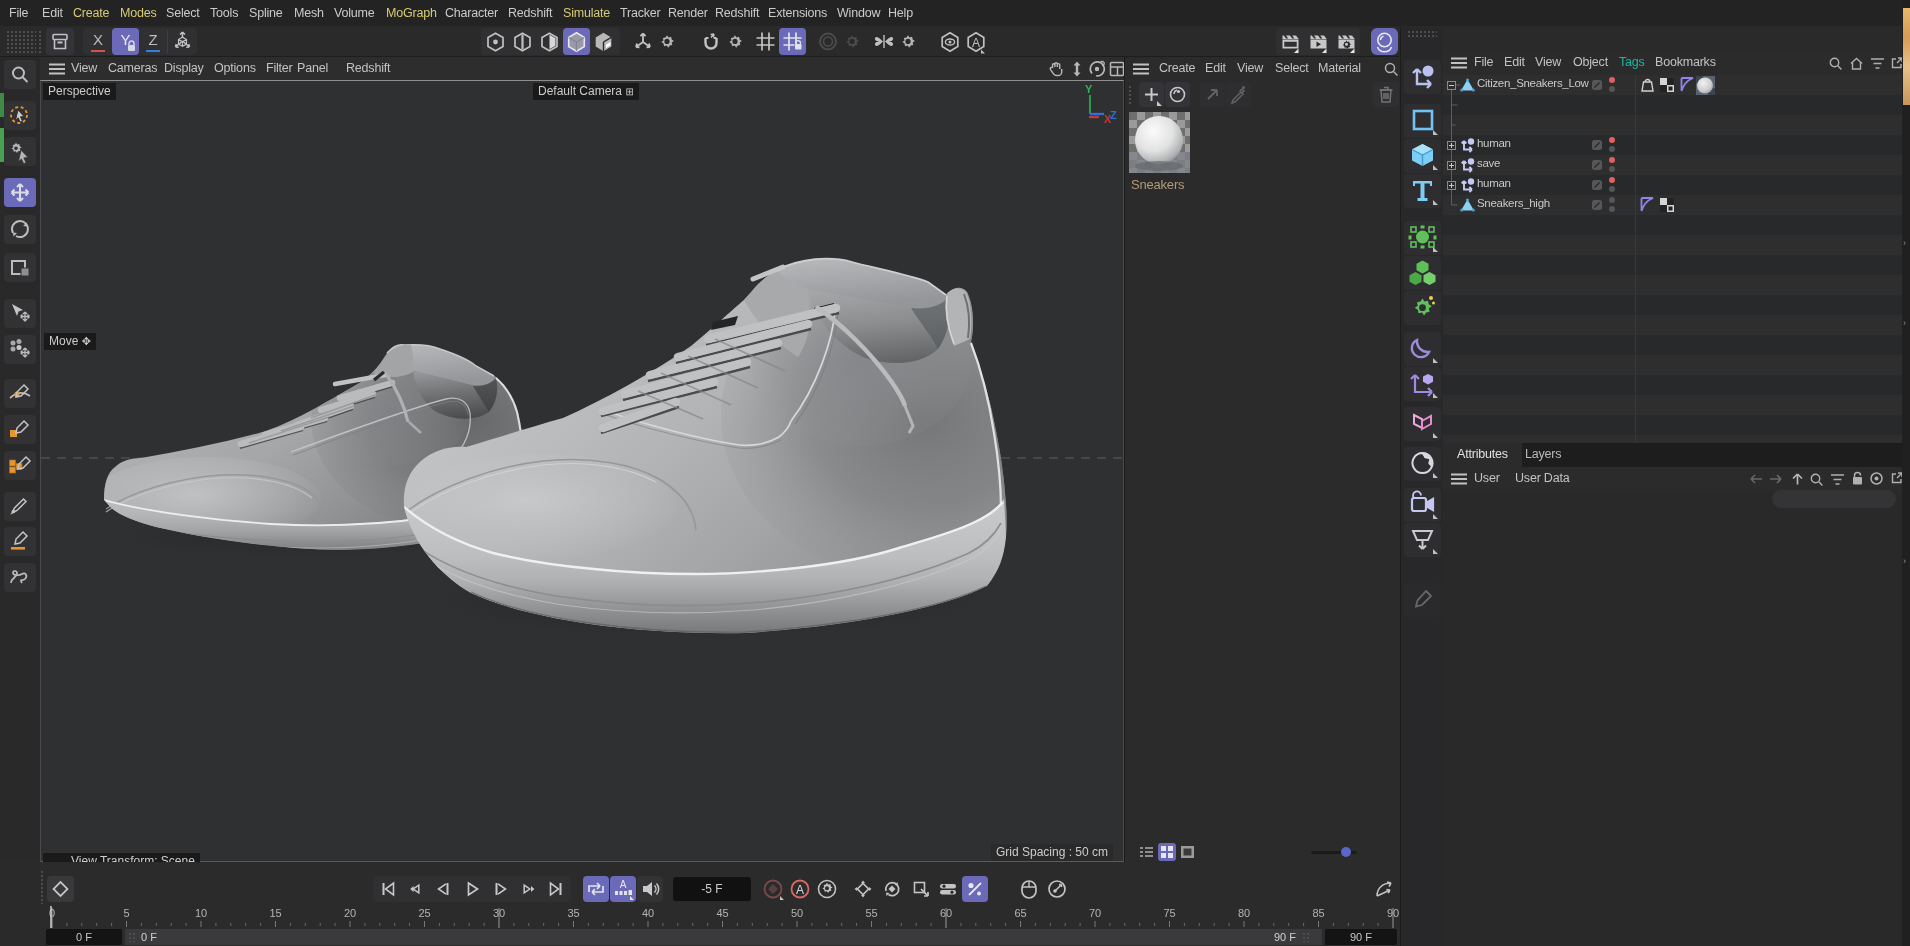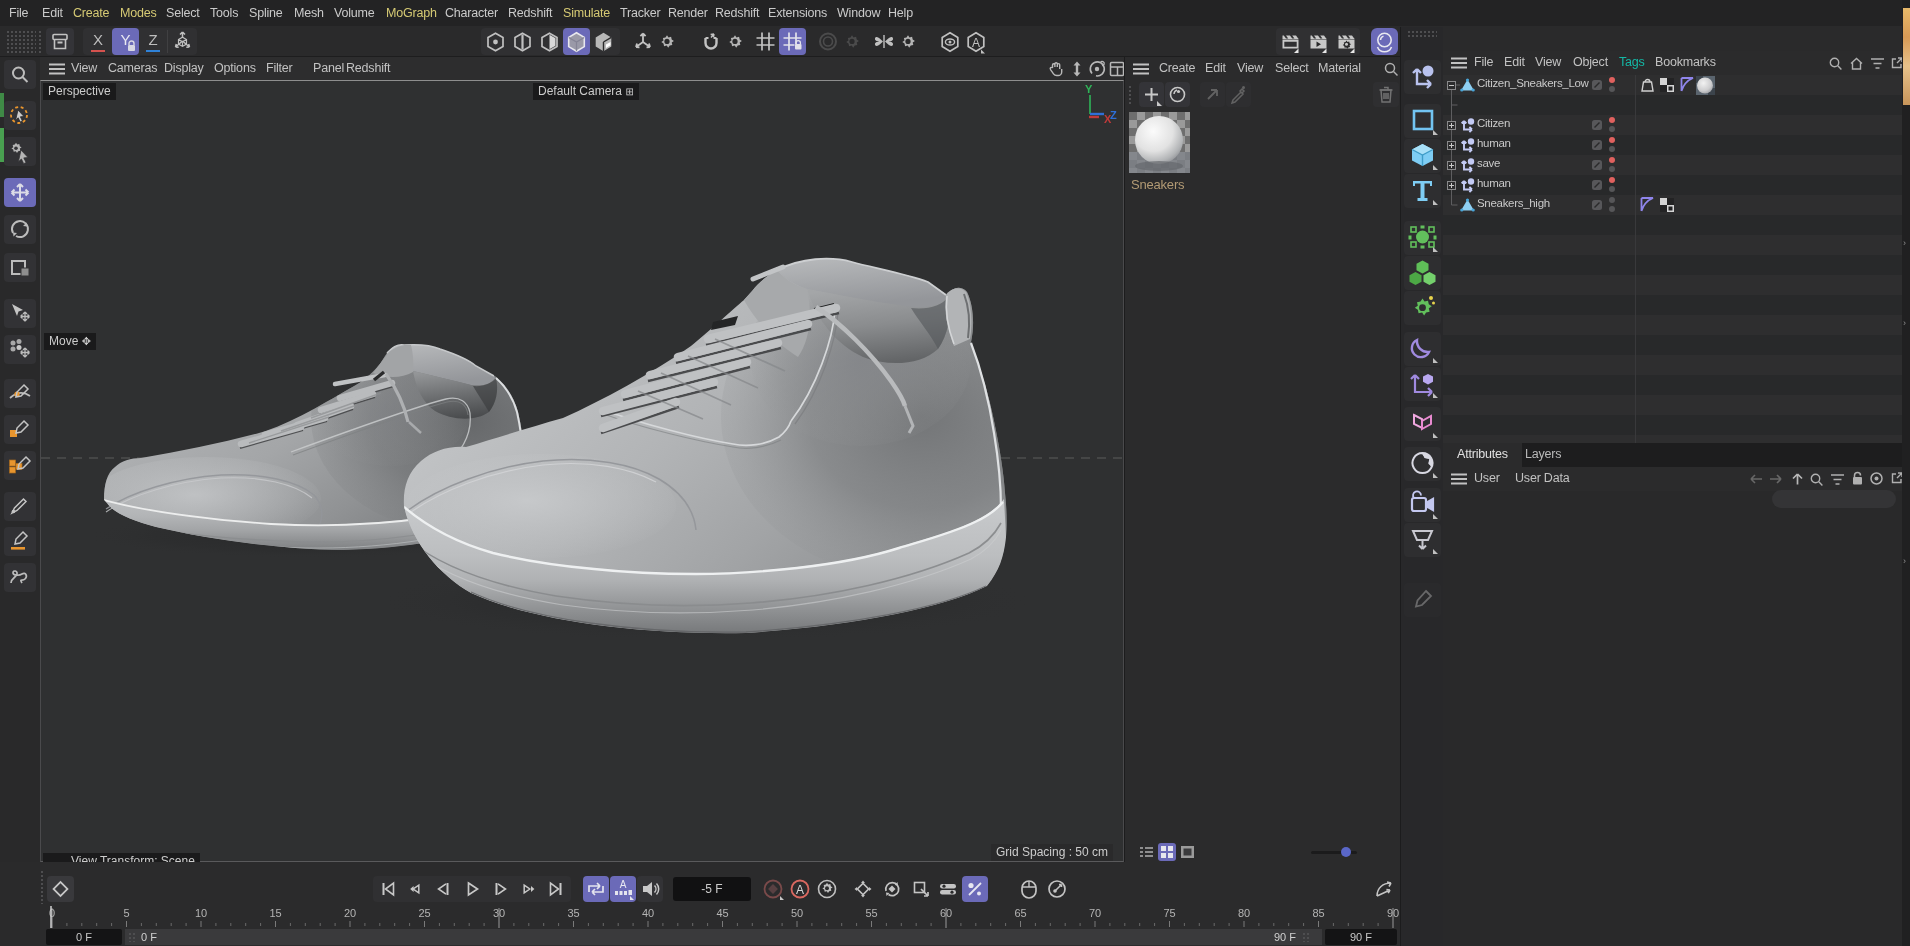--- a/index.html
+++ b/index.html
@@ -397,21 +397,21 @@
     <svg class="abs" style="left:9px;top:6px" width="16" height="12" viewBox="0 0 16 12">
         <g stroke="#c2c2c2" stroke-width="2">
           <path d="M0 1.5 h16 M0 6 h16 M0 10.5 h16"></path>
         </g>
       </svg>
     <span style="left:31px">View</span>
       <span style="left:68px">Cameras</span>
       <span style="left:124px">Display</span>
     <span style="left:174px">Options</span>
       <span style="left:226px">Filter</span>
-      <span style="left:273px">Panel</span>
+      <span style="left:257px">Panel</span>
     <span style="left:306px">Redshift</span>
     <svg class="abs" style="left:1007px;top:3px" width="18" height="18" viewBox="0 0 18 18">
         <g fill="none" stroke="#b8b8b8" stroke-width="1.4">
           <path d="M5.5 8 V5 a1.2 1.2 0 0 1 2.4 0 M7.9 7 V4 a1.2 1.2 0 0 1 2.4 0 M10.3 7 V4.8 a1.2 1.2 0 0 1 2.4 0 V9"></path>
           <path d="M5.5 8 c-1.8-1.4-3 0-1.8 1.8 l2.8 4 c0.7 1 1.8 1.7 3.2 1.7 h1.4 c2 0 3.6-1.6 3.6-3.6 V9"></path>
         </g>
       </svg>
     <svg class="abs" style="left:1028px;top:3px" width="18" height="18" viewBox="0 0 18 18">
         <g fill="#b8b8b8">
           <path d="M9 1.5 l3.5 4 h-7 z M9 16.5 l-3.5-4 h7 z"></path>
@@ -996,39 +996,20 @@
                 <stop offset="1" stop-color="#8d8f94"></stop>
               </radialGradient>
             </defs>
             <rect width="19" height="19" fill="#5a646e"></rect>
             <path d="M0 0 h7 v7 h-7 z M12 12 h7 v7 h-7 z" fill="#3c444c"></path>
             <circle cx="9" cy="9.5" r="8" fill="url(#tsp)"></circle>
           </svg>
       </div>
 
 
-      <div class="trow" style="top:40px;">
-        <svg class="abs" style="left:4px;top:5.5px" width="9" height="9" viewBox="0 0 9 9">
-            <rect x="0.5" y="0.5" width="8" height="8" fill="#2c2c2d" stroke="#8a8a8c"></rect>
-            <path d="M2 4.5 h5 M4.5 2 v5" stroke="#c8c8c8"></path>
-          </svg>
-        <svg class="abs" style="left:16px;top:2px" width="17" height="16" viewBox="0 0 17 16">
-            <g stroke="#c3caf4" stroke-width="1.9" fill="none">
-              <path d="M5 4 V12.5 H13 M13 12.5 l-2.6-2.6 M13 12.5 l-2.6 2.6 M5 4 l-2.4 2.4 M5 4 l2.4 2.4"></path>
-            </g>
-            <circle cx="12" cy="4.5" r="3.2" fill="#c3caf4"></circle>
-          </svg>
-        <span class="nm" style="left:34px">Citizen</span>
-        <svg class="abs" style="left:149px;top:5px" width="10" height="10" viewBox="0 0 10 10">
-            <rect width="10" height="10" rx="2.5" fill="#57575a"></rect>
-            <path d="M2.5 7.5 L7.5 2.5" stroke="#2a2a2b" stroke-width="1.4"></path>
-          </svg>
-        <div class="abs" style="left:166px;top:2px;width:6px;height:6px;border-radius:50%;background:#e0615e;"></div>
-        <div class="abs" style="left:166px;top:11px;width:6px;height:6px;border-radius:50%;background:#565658;"></div>
-      </div>
 
       <div class="trow" style="top:60px;">
         <svg class="abs" style="left:4px;top:5.5px" width="9" height="9" viewBox="0 0 9 9">
             <rect x="0.5" y="0.5" width="8" height="8" fill="#2c2c2d" stroke="#8a8a8c"></rect>
             <path d="M2 4.5 h5 M4.5 2 v5" stroke="#c8c8c8"></path>
           </svg>
         <svg class="abs" style="left:16px;top:2px" width="17" height="16" viewBox="0 0 17 16">
             <g stroke="#c3caf4" stroke-width="1.9" fill="none">
               <path d="M5 4 V12.5 H13 M13 12.5 l-2.6-2.6 M13 12.5 l-2.6 2.6 M5 4 l-2.4 2.4 M5 4 l2.4 2.4"></path>
             </g>

